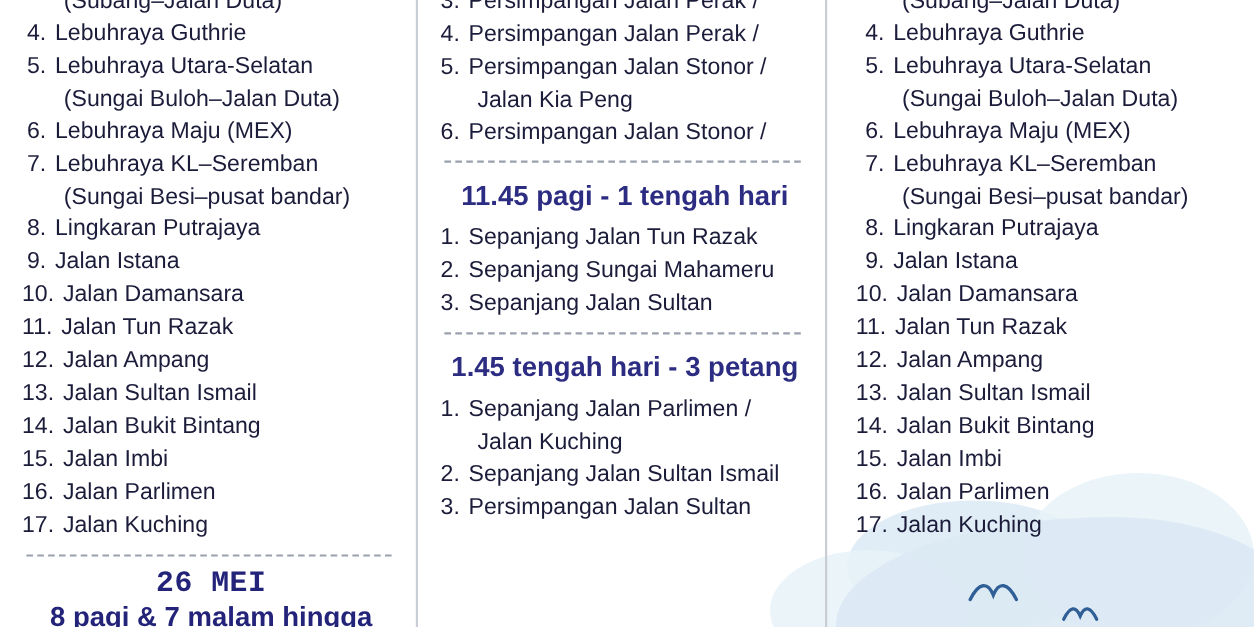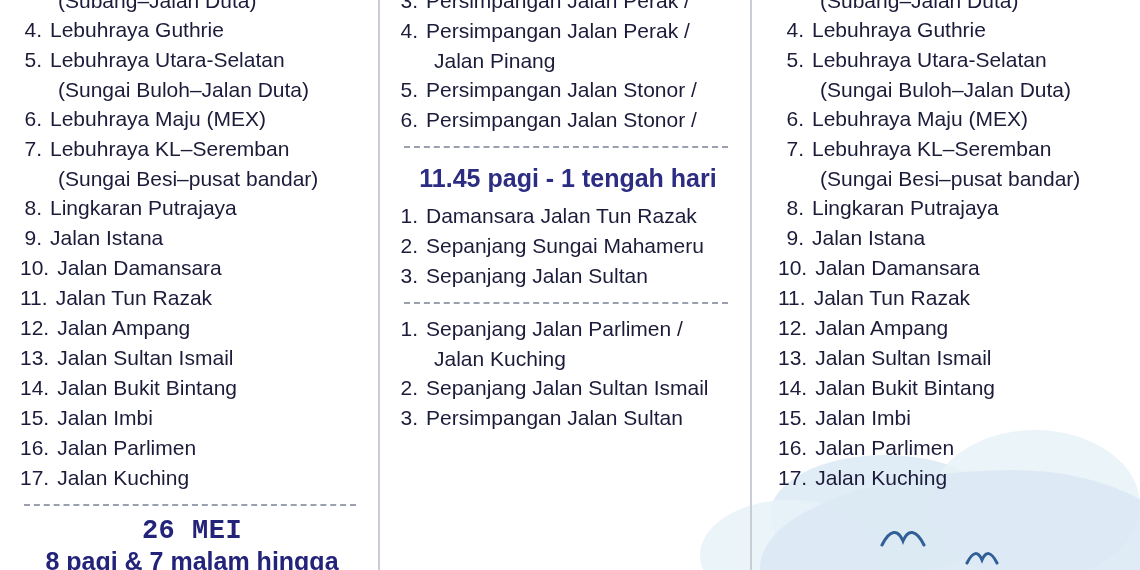--- a/index.html
+++ b/index.html
@@ -216,50 +216,51 @@
 
       <ol class="list clip-top">
         <li>
             <span class="num">3.</span>
             <span class="txt">Persimpangan Jalan Perak /</span>
           </li>
         <li>
             <span class="num">4.</span>
             <span class="txt">Persimpangan Jalan Perak /</span>
           </li>
-        <div class="cont">Jalan Pinang</div>
         <li>
             <span class="num">5.</span>
             <span class="txt">Persimpangan Jalan Stonor /</span>
           </li>
+        <div class="cont">Jalan Kia Peng</div>
         <li>
             <span class="num">6.</span>
             <span class="txt">Persimpangan Jalan Stonor /</span>
           </li>
       </ol>
 
       <div class="dashed"></div>
       <div class="timehead">11.45 pagi - 1 tengah hari</div>
 
       <ol class="list">
         <li>
             <span class="num">1.</span>
-            <span class="txt">Damansara Jalan Tun Razak</span>
+            <span class="txt">Sepanjang Jalan Tun Razak</span>
           </li>
         <li>
             <span class="num">2.</span>
             <span class="txt">Sepanjang Sungai Mahameru</span>
           </li>
         <li>
             <span class="num">3.</span>
             <span class="txt">Sepanjang Jalan Sultan</span>
           </li>
       </ol>
 
       <div class="dashed"></div>
+      <div class="timehead">1.45 tengah hari - 3 petang</div>
 
       <ol class="list">
         <li>
             <span class="num">1.</span>
             <span class="txt">Sepanjang Jalan Parlimen /</span>
           </li>
         <div class="cont">Jalan Kuching</div>
         <li>
             <span class="num">2.</span>
             <span class="txt">Sepanjang Jalan Sultan Ismail</span>

